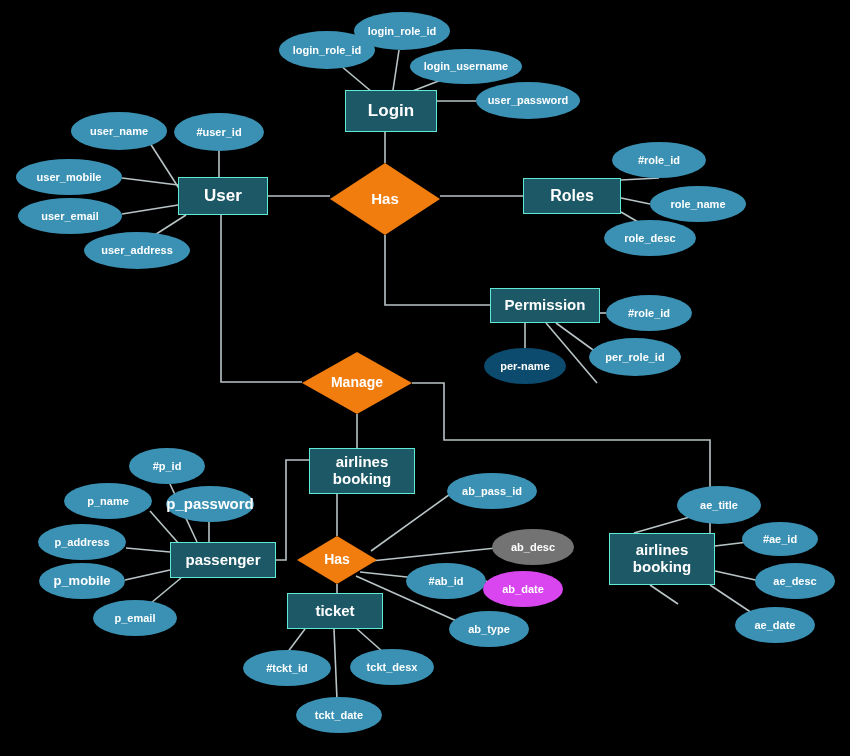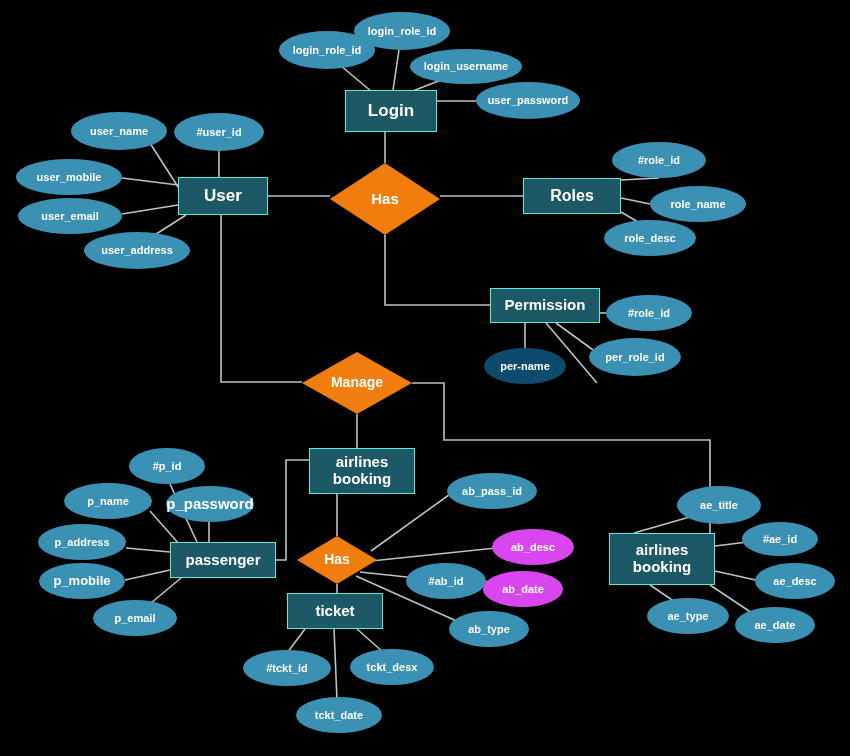--- a/index.html
+++ b/index.html
@@ -174,40 +174,37 @@
     </div>
     <div class="node attr" style="left: 350px; top: 649px; width: 84px; height: 36px; font-size: 11px; background: rgb(58, 145, 179);">
       <span>tckt_desx</span>
     </div>
     <div class="node attr" style="left: 447px; top: 473px; width: 90px; height: 36px; font-size: 11px; background: rgb(58, 145, 179);">
       <span>ab_pass_id</span>
     </div>
     <div class="node attr" style="left: 296px; top: 697px; width: 86px; height: 36px; font-size: 11px; background: rgb(58, 145, 179);">
       <span>tckt_date</span>
     </div>
-    <div class="node attr" style="left: 492px; top: 529px; width: 82px; height: 36px; font-size: 11px; background: #d946ef;">
+    <div class="node attr" style="left: 492px; top: 529px; width: 82px; height: 36px; font-size: 11px; background: #737373;">
       <span>ab_desc</span>
     </div>
     <div class="node attr" style="left: 406px; top: 563px; width: 80px; height: 36px; font-size: 11px; background: rgb(58, 145, 179);">
       <span>#ab_id</span>
     </div>
     <div class="node attr" style="left: 483px; top: 571px; width: 80px; height: 36px; font-size: 11px; background: #d946ef;">
       <span>ab_date</span>
     </div>
     <div class="node attr" style="left: 449px; top: 611px; width: 80px; height: 36px; font-size: 11px; background: rgb(58, 145, 179);">
       <span>ab_type</span>
     </div>
     <div class="node attr" style="left: 677px; top: 486px; width: 84px; height: 38px; font-size: 11px; background: rgb(58, 145, 179);">
       <span>ae_title</span>
     </div>
     <div class="node attr" style="left: 742px; top: 522px; width: 76px; height: 34px; font-size: 11px; background: rgb(58, 145, 179); text-align: center;">
       <span>#ae_id</span>
     </div>
     <div class="node attr" style="left: 755px; top: 563px; width: 80px; height: 36px; font-size: 11px; background: rgb(58, 145, 179);">
       <span>ae_desc</span>
-    </div>
-    <div class="node attr" style="left: 647px; top: 598px; width: 82px; height: 36px; font-size: 11px; background: rgb(58, 145, 179);">
-      <span>ae_type</span>
     </div>
     <div class="node attr" style="left: 735px; top: 607px; width: 80px; height: 36px; font-size: 11px; background: rgb(58, 145, 179);">
       <span>ae_date</span>
     </div>
   </div>
 
 </body></html>

